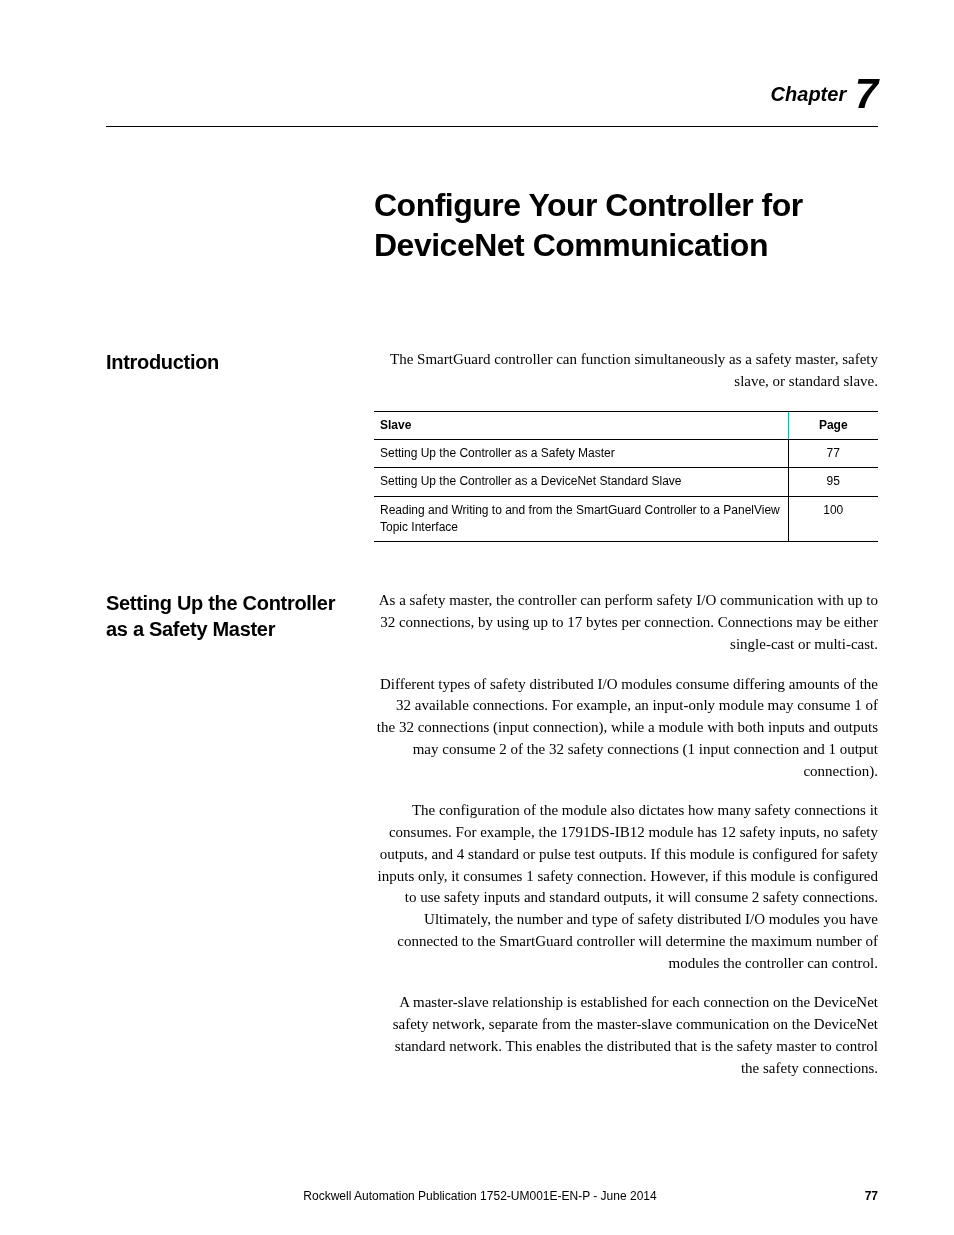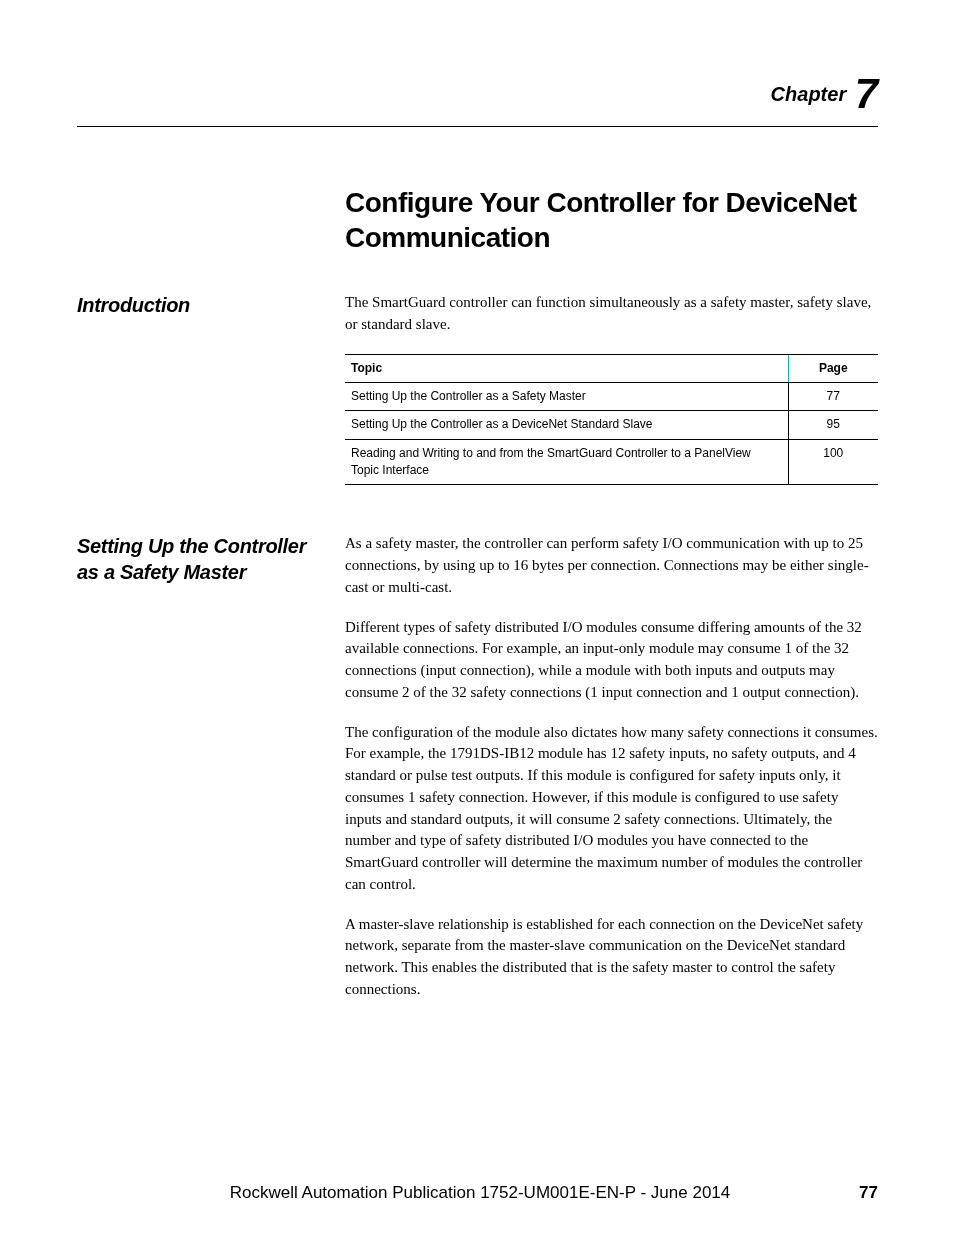--- a/index.html
+++ b/index.html
@@ -5,21 +5,21 @@
     * { margin: 0; padding: 0; box-sizing: border-box; }
     body {
       width: 954px;
       height: 1235px;
       background: #fff;
       font-family: Georgia, 'Times New Roman', serif;
       color: #000;
       position: relative;
     }
     .page {
-      padding: 70px 76px 40px 77px;
+      padding: 70px 76px 40px 106px;
     }
     .chapter-header {
       text-align: right;
       font-family: 'Helvetica Neue', Arial, sans-serif;
       font-style: italic;
       margin-bottom: 8px;
     }
     .chapter-label {
       font-size: 20px;
       font-weight: bold;
@@ -32,48 +32,48 @@
       margin-left: 4px;
     }
     .top-rule {
       border: none;
       border-top: 1.5px solid #000;
       margin-bottom: 58px;
     }
     .title {
       font-family: 'Helvetica Neue', Arial, sans-serif;
       font-weight: bold;
-      font-size: 28px;
+      font-size: 32px;
       line-height: 1.25;
       margin-left: 268px;
-      margin-bottom: 37px;
+      margin-bottom: 84px;
       letter-spacing: -0.5px;
     }
     .row {
       display: flex;
       margin-bottom: 48px;
     }
     .side-heading {
       width: 268px;
       flex-shrink: 0;
       font-family: 'Helvetica Neue', Arial, sans-serif;
       font-weight: bold;
       font-size: 20px;
       line-height: 1.3;
       padding-right: 20px;
       letter-spacing: -0.3px;
-      font-style: italic;
     }
     .body-col {
       flex: 1;
       font-size: 15px;
       line-height: 1.45;
     }
     .body-col p {
       margin-bottom: 18px;
+      text-align: right;
     }
     .topic-table {
       width: 100%;
       border-collapse: collapse;
       font-family: 'Helvetica Neue', Arial, sans-serif;
       font-size: 12px;
       margin-top: 6px;
     }
     .topic-table th {
       text-align: left;
@@ -98,21 +98,21 @@
     }
     .topic-table tr:last-child td {
       border-bottom: 1.5px solid #000;
     }
     .footer {
       position: absolute;
       bottom: 32px;
       left: 82px;
       right: 76px;
       font-family: 'Helvetica Neue', Arial, sans-serif;
-      font-size: 17px;
+      font-size: 12px;
       display: flex;
       justify-content: center;
     }
     .footer-pub {
       flex: 1;
       text-align: center;
     }
     .footer-page {
       position: absolute;
       right: 0;
@@ -131,21 +131,21 @@
 
   <h1 class="title">Configure Your Controller for DeviceNet Communication</h1>
 
   <div class="row">
     <div class="side-heading">Introduction</div>
     <div class="body-col">
       <p>The SmartGuard controller can function simultaneously as a safety master, safety slave, or standard slave.</p>
       <table class="topic-table">
         <thead>
           <tr>
-            <th>Topic</th>
+            <th>Slave</th>
             <th class="page-col">Page</th>
           </tr>
         </thead>
         <tbody>
           <tr>
             <td>Setting Up the Controller as a Safety Master</td>
             <td class="page-col">77</td>
           </tr>
           <tr>
             <td>Setting Up the Controller as a DeviceNet Standard Slave</td>
@@ -156,21 +156,21 @@
             <td class="page-col">100</td>
           </tr>
         </tbody>
       </table>
     </div>
   </div>
 
   <div class="row">
     <div class="side-heading">Setting Up the Controller as a Safety Master</div>
     <div class="body-col">
-      <p>As a safety master, the controller can perform safety I/O communication with up to 25 connections, by using up to 16 bytes per connection. Connections may be either single-cast or multi-cast.</p>
+      <p>As a safety master, the controller can perform safety I/O communication with up to 32 connections, by using up to 17 bytes per connection. Connections may be either single-cast or multi-cast.</p>
       <p>Different types of safety distributed I/O modules consume differing amounts of the 32 available connections. For example, an input-only module may consume 1 of the 32 connections (input connection), while a module with both inputs and outputs may consume 2 of the 32 safety connections (1 input connection and 1 output connection).</p>
       <p>The configuration of the module also dictates how many safety connections it consumes. For example, the 1791DS-IB12 module has 12 safety inputs, no safety outputs, and 4 standard or pulse test outputs. If this module is configured for safety inputs only, it consumes 1 safety connection. However, if this module is configured to use safety inputs and standard outputs, it will consume 2 safety connections. Ultimately, the number and type of safety distributed I/O modules you have connected to the SmartGuard controller will determine the maximum number of modules the controller can control.</p>
       <p>A master-slave relationship is established for each connection on the DeviceNet safety network, separate from the master-slave communication on the DeviceNet standard network. This enables the distributed that is the safety master to control the safety connections.</p>
     </div>
   </div>
 </div>
 
 <div class="footer">
   <span class="footer-pub">Rockwell Automation Publication 1752-UM001E-EN-P - June 2014</span>
   <span class="footer-page">77</span>

